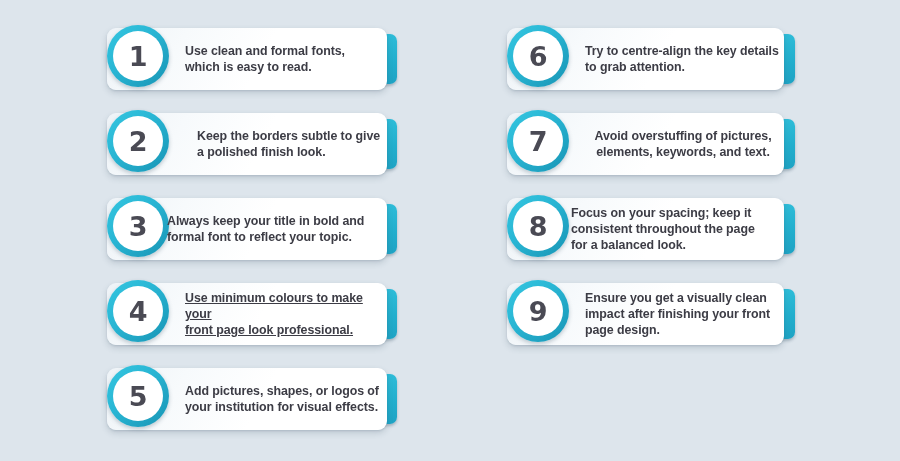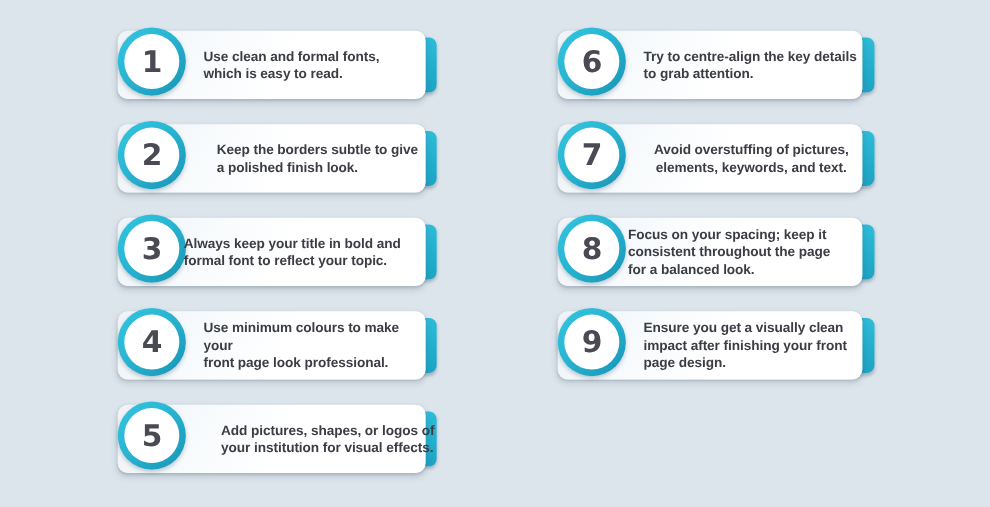--- a/index.html
+++ b/index.html
@@ -150,33 +150,33 @@
     </div>
 
     <div class="tip" style="top:280px;">
       <div class="tip-tab" style="left:264px;"></div>
       <div class="tip-card" style="width:280px;"></div>
       <div class="tip-badge">
         <div class="tip-badge-inner">
           <span class="tip-number">4</span>
         </div>
       </div>
-      <div class="tip-text" style="left:78px; width:202px;">Use minimum colours to make your
+      <div class="tip-text" style="left:78px; width:202px;text-decoration:underline;">Use minimum colours to make your
 front page look professional.</div>
     </div>
 
     <div class="tip" style="top:365px;">
       <div class="tip-tab" style="left:264px;"></div>
       <div class="tip-card" style="width:280px;"></div>
       <div class="tip-badge">
         <div class="tip-badge-inner">
           <span class="tip-number">5</span>
         </div>
       </div>
-      <div class="tip-text" style="left:78px; width:200px;margin-left:16px;">Add pictures, shapes, or logos of
+      <div class="tip-text" style="left:78px; width:200px;">Add pictures, shapes, or logos of
 your institution for visual effects.</div>
     </div>
 
   </div>
 
   <div class="column column-right">
 
     <div class="tip" style="top:25px;">
       <div class="tip-tab" style="left:262px;"></div>
       <div class="tip-card" style="width:277px;"></div>

